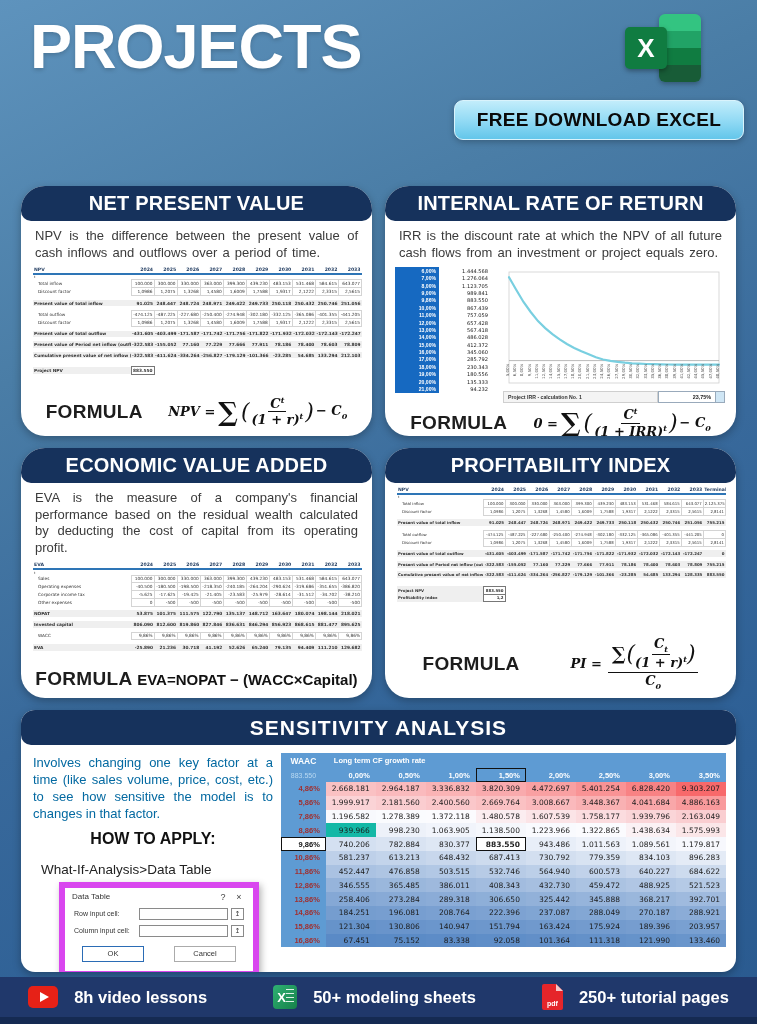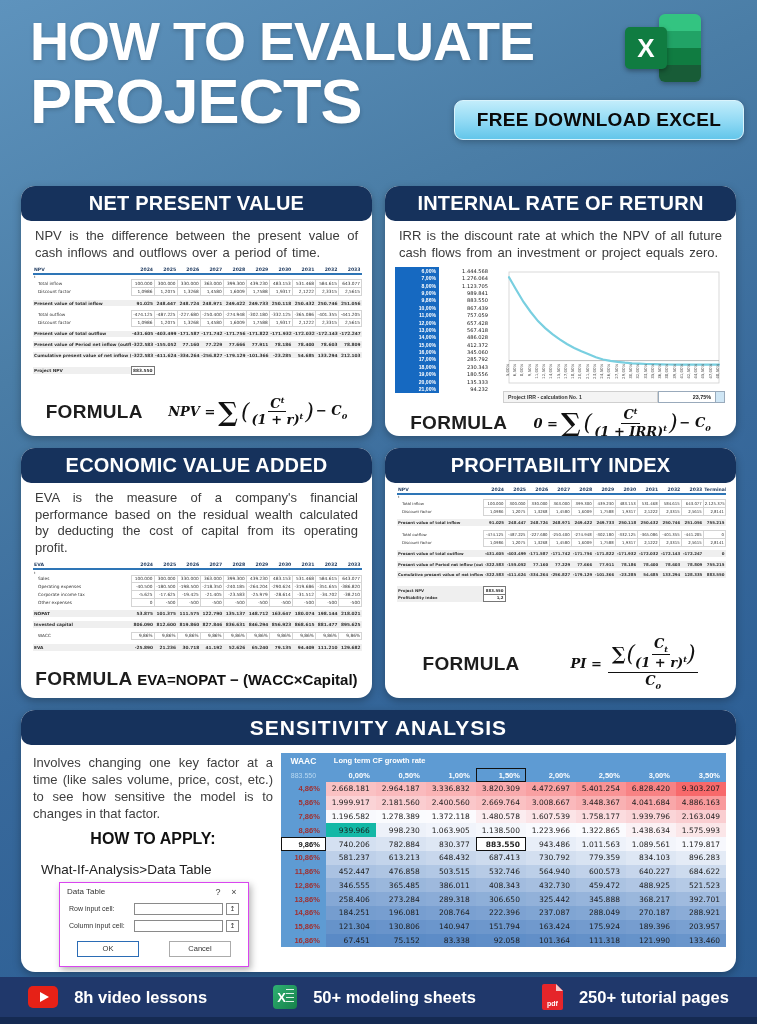--- a/index.html
+++ b/index.html
@@ -27,21 +27,21 @@
   .dl-btn{position:absolute;right:13px;top:100px;width:288px;height:38px;border-radius:9px;
     background:linear-gradient(180deg,#c2edfb 0%,#8fd9f4 55%,#63c6ea 100%);
     border:1px solid #d9f3fc;display:flex;align-items:center;justify-content:center;
     font-size:19px;font-weight:800;color:#0a0a0a;letter-spacing:.3px;cursor:pointer;
     box-shadow:0 2px 6px rgba(0,0,0,.25);}
 
   
   .grid{display:grid;grid-template-columns:351px 351px;gap:12px 13px;padding:0 21px;}
   .panel{background:#fff;border-radius:14px;box-shadow:0 3px 9px rgba(0,0,0,.28);
     display:flex;flex-direction:column;overflow:hidden;}
-  .p-std{height:250px;}
+  .p-std{height:250px;border-radius:24px;}
   .panel-head{height:35px;flex:none;background:#16325c;border-radius:12px 12px 10px 10px;
     display:flex;align-items:center;justify-content:center;color:#fff;font-weight:800;
     font-size:20px;letter-spacing:.2px;}
   .sens .panel-head{font-size:21px;letter-spacing:1px;}
   .panel-desc{padding:7px 14px 2px 14px;font-size:13px;color:#3b3b3b;text-align:justify;
     line-height:1.28;word-spacing:1.5px;}
 
   
   .sheet{border-collapse:collapse;margin:3px 10px 0 12px;width:calc(100% - 22px);
     font-family:"DejaVu Sans",sans-serif;color:#333;table-layout:fixed;}
@@ -89,24 +89,24 @@
   .irr-rlabel{flex:1;background:#f4f4f4;border:.6px solid #cfcfcf;font-size:5.2px;font-weight:700;
     color:#333;display:flex;align-items:center;padding-left:4px;}
   .irr-rvalue{width:52px;background:#fff;border:.6px solid #9ab;font-size:5.4px;font-weight:700;
     color:#222;display:flex;align-items:center;justify-content:flex-end;padding-right:4px;}
   .irr-rtail{width:8px;background:#cfe6f5;border:.6px solid #9ab;border-left:none;}
 
   
   .sens{margin:12px 21px 0 21px;height:262px;}
   .sens-body{display:flex;padding:8px 10px 0 12px;gap:8px;}
   .sens-left{width:240px;flex:none;}
-  .sens-desc{margin:2px 0 0 0;font-size:13px;color:#404040;text-align:justify;line-height:1.3;}
+  .sens-desc{margin:2px 0 0 0;font-size:13px;color:#0369a1;text-align:justify;line-height:1.3;}
   .howto{font-size:16px;font-weight:800;color:#111;text-align:center;margin-top:7px;}
   .menu-path{font-size:13.5px;color:#222;margin:14px 0 0 8px;}
-  .dt-dialog{width:188px;margin:5px 0 0 26px;background:#fff;border:1px solid #d946ef;
+  .dt-dialog{width:188px;margin:5px 0 0 26px;background:#fff;border:6px solid #d946ef;
     box-shadow:2px 3px 7px rgba(0,0,0,.3);font-size:7.5px;color:#333;}
   .dt-title{display:flex;align-items:center;padding:4px 6px 3px 7px;}
   .dt-title .dt-name{flex:1;font-size:8px;}
   .dt-help,.dt-close{width:16px;text-align:center;color:#444;font-size:9px;cursor:pointer;}
   .dt-row{display:flex;align-items:center;padding:3px 9px 2px 9px;gap:3px;}
   .dt-row label{width:62px;font-size:7px;}
   .dt-input{flex:1;height:10px;border:1px solid #8a8a8a;background:#fff;display:block;}
   .dt-pick{width:11px;height:10px;border:1px solid #8a8a8a;display:flex;align-items:center;
     justify-content:center;font-size:7px;cursor:pointer;}
   .dt-btns{display:flex;justify-content:center;gap:30px;padding:7px 8px 9px 8px;}
@@ -151,21 +151,20 @@
   .ic-pdf::after{content:"";position:absolute;top:0;right:0;width:0;height:0;
     border-right:7px solid transparent;border-bottom:7px solid #f6c6c7;}
 </style>
 </head>
 <body>
 
 <div class="page">
 
   <div class="header">
     <div class="title">
-      <div class="t1">HOW TO EVALUATE</div>
       <div class="t2">PROJECTS</div>
     </div>
     <div class="excel-logo">
       <div class="xl-strip">
           <i class="s1"></i>
           <i class="s2"></i>
           <i class="s3"></i>
           <i class="s4"></i>
         </div>
       <div class="xl-x">X</div>

